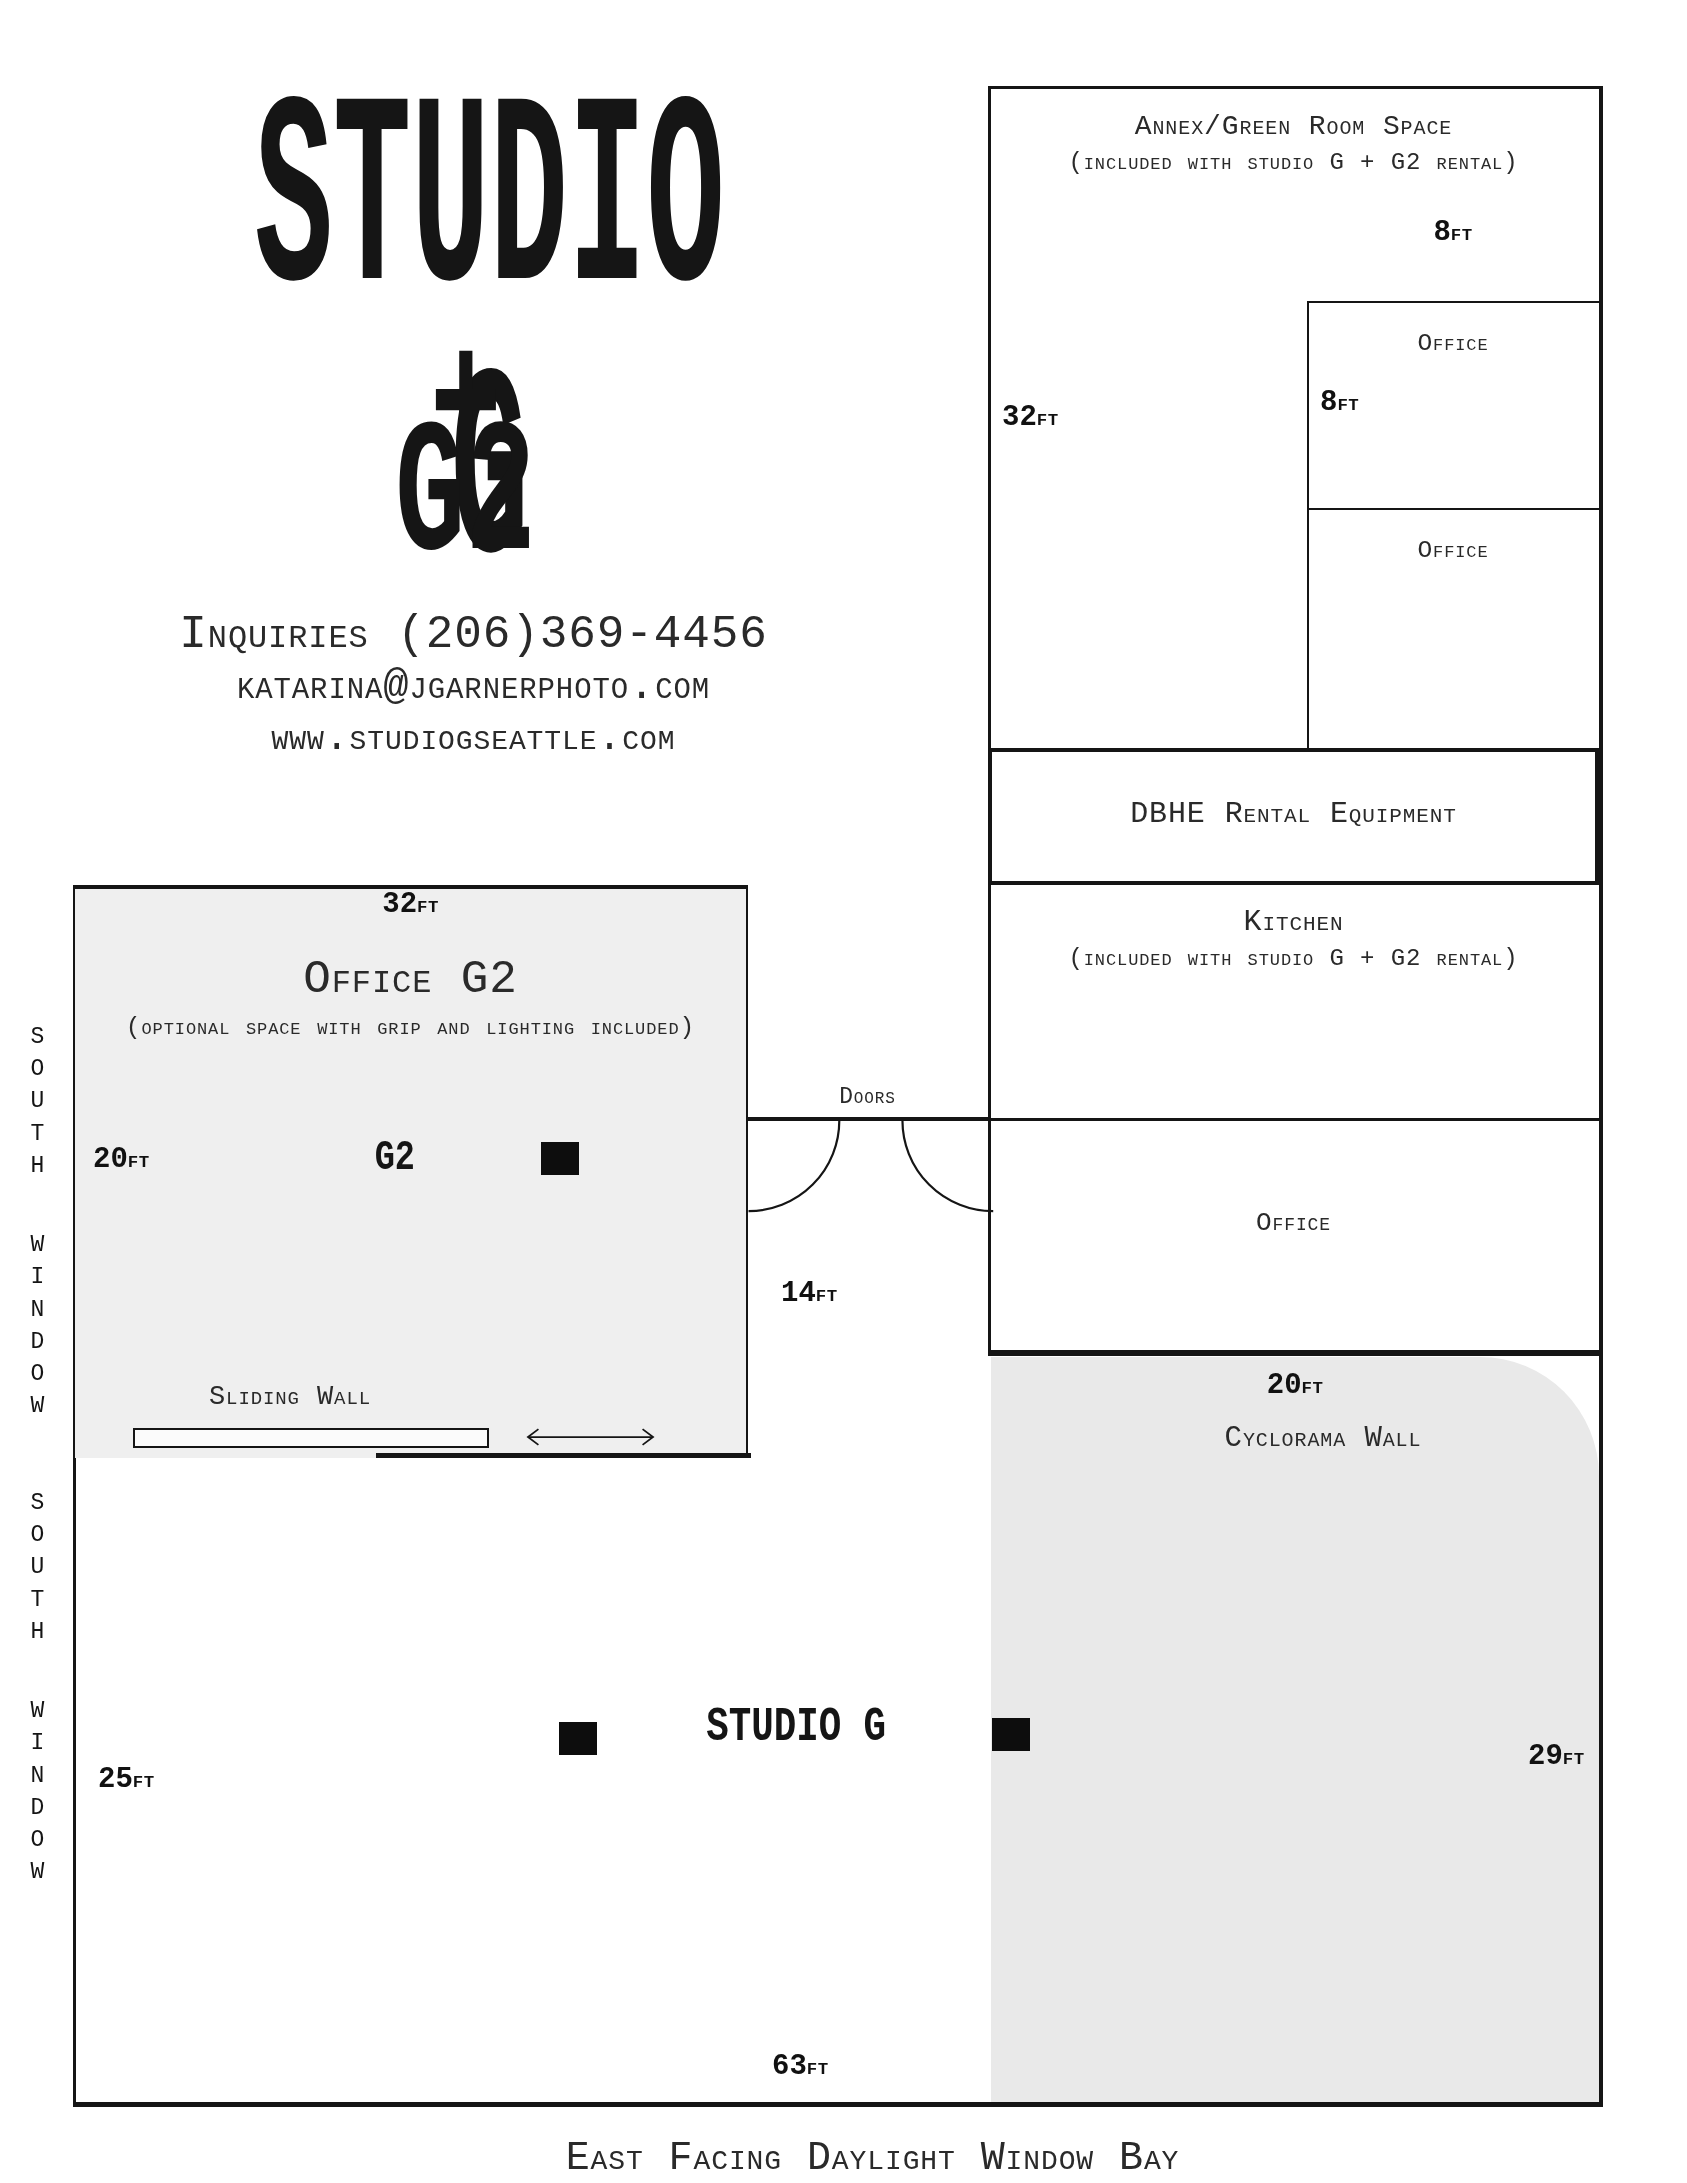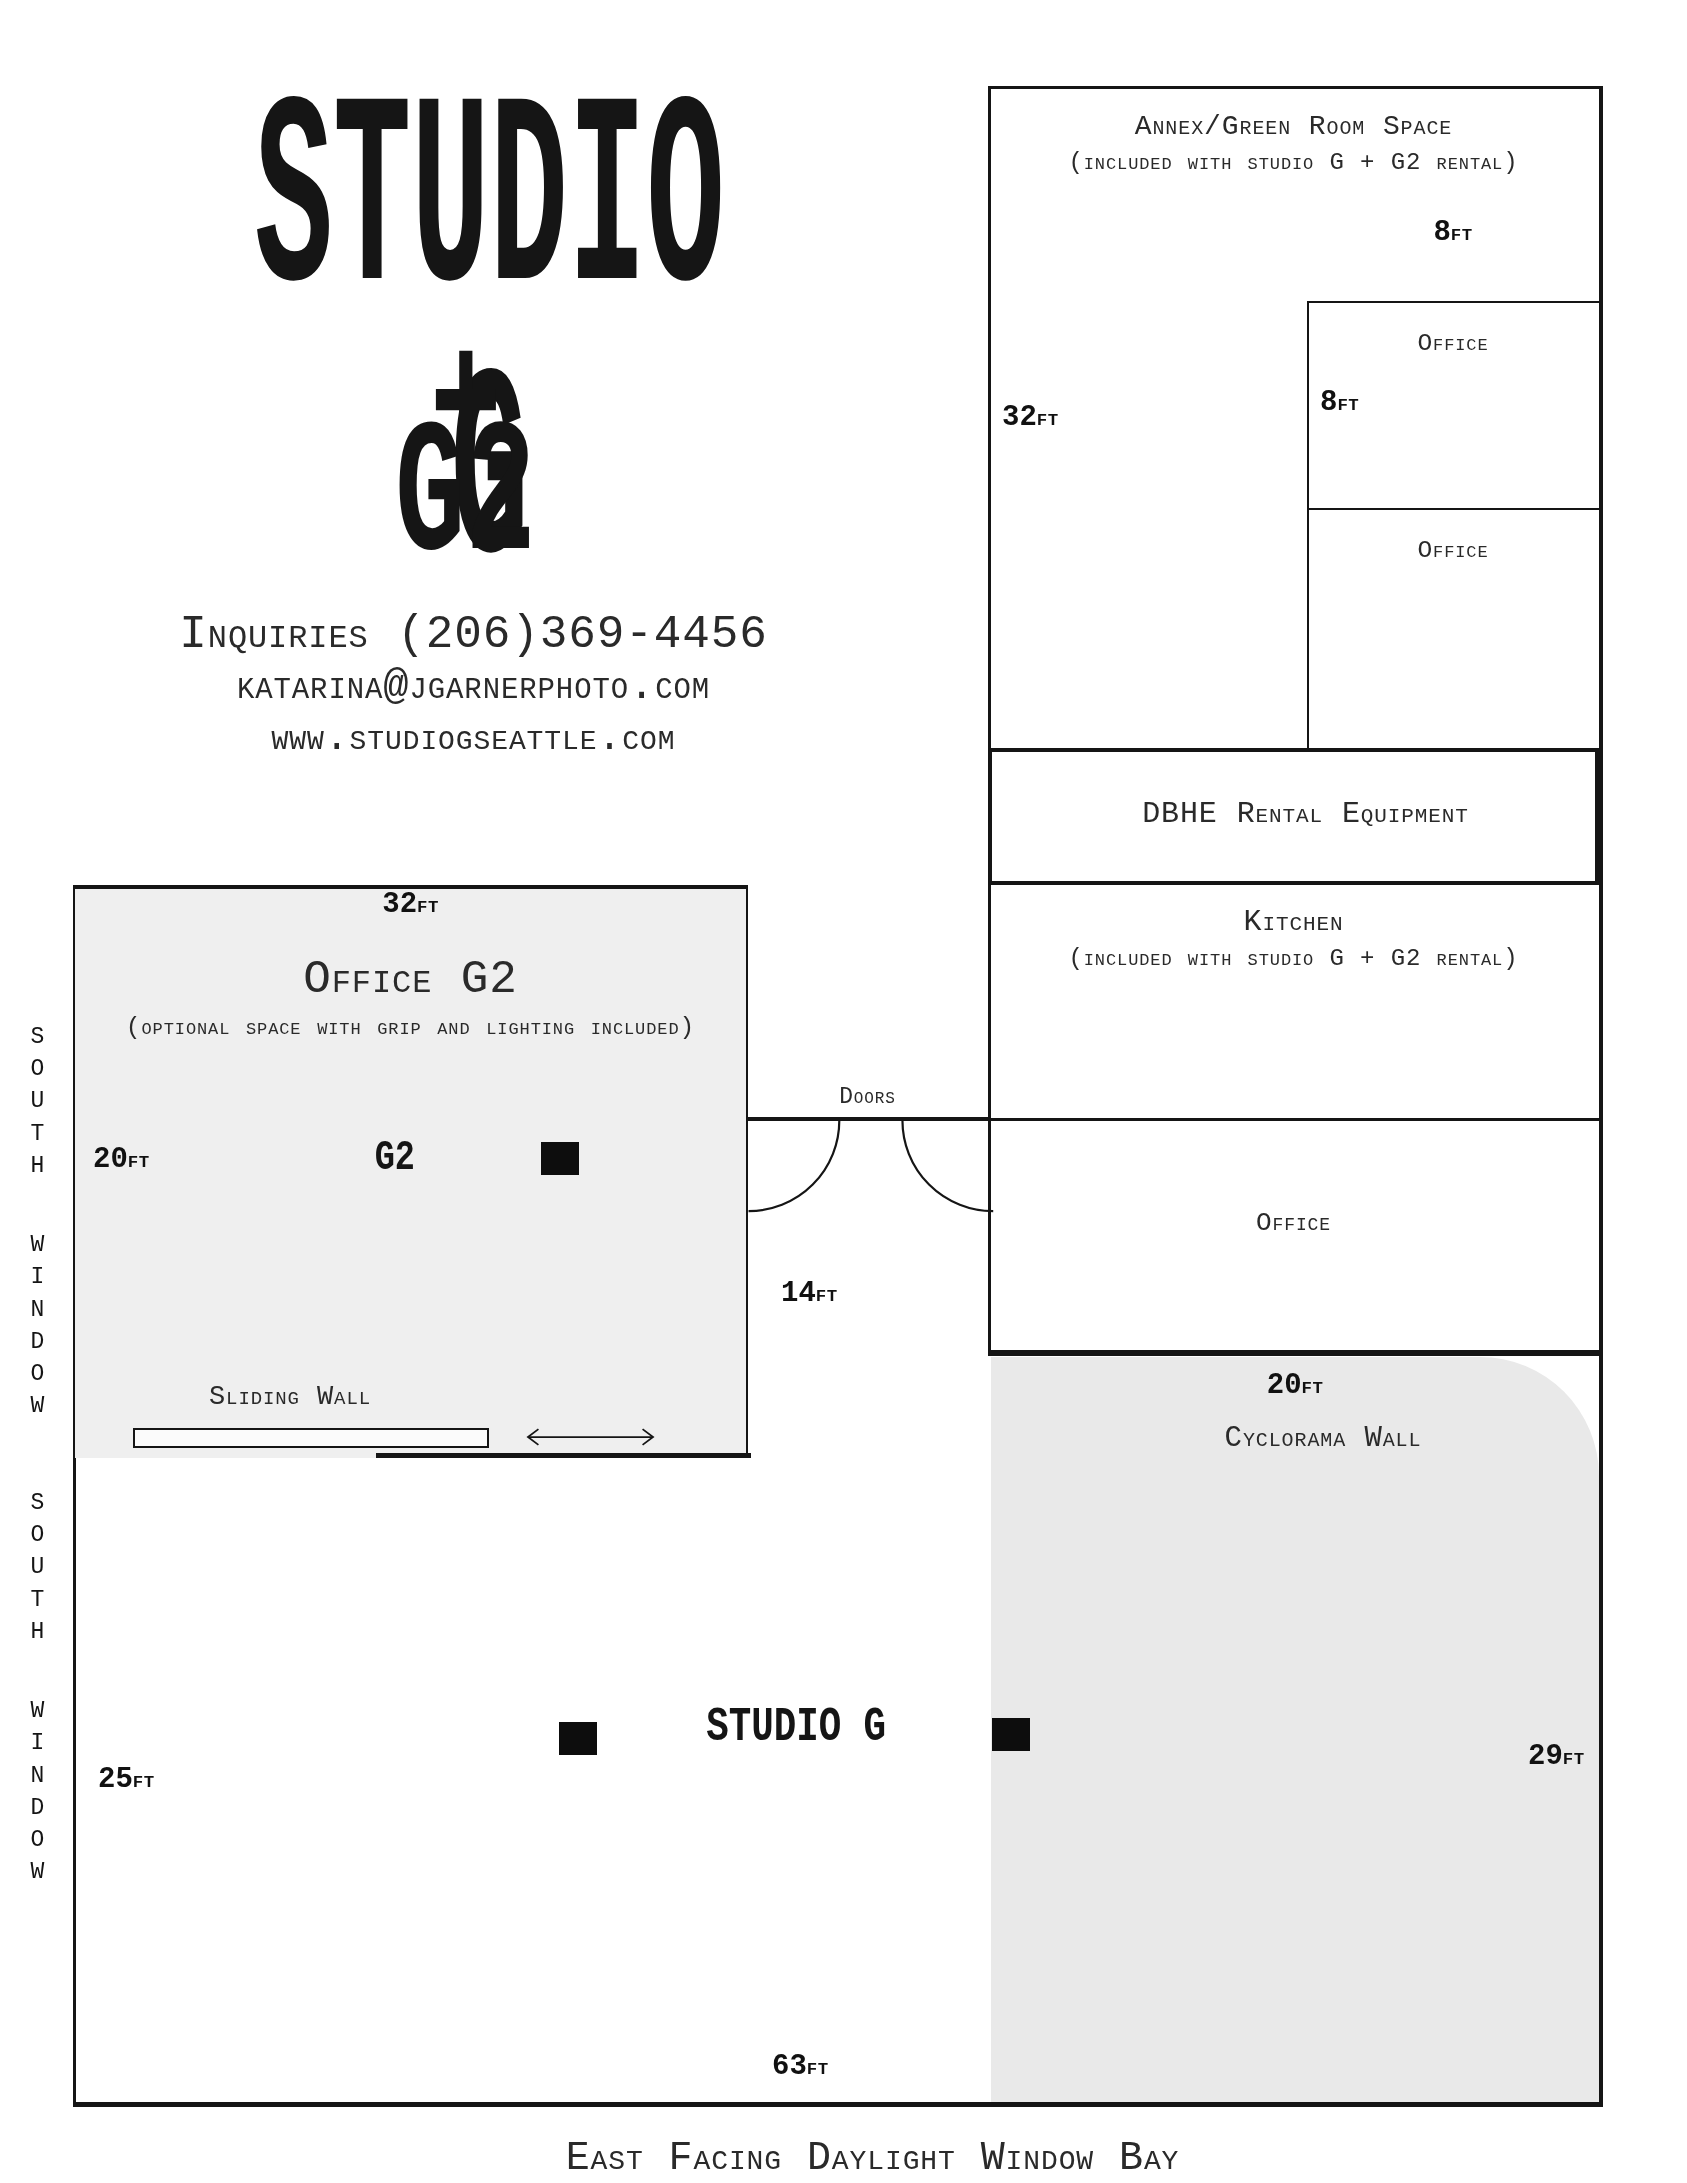--- a/index.html
+++ b/index.html
@@ -88,21 +88,21 @@
 
   <div class="abs ctr dim" style="left:1307px;top:216px;width:292px;">
     <span>8</span><span class="u">FT</span>
   </div>
   <div class="abs ctr thin" style="left:1307px;top:330px;width:292px;font-size:24.6px;">Office</div>
   <div class="abs dim" style="left:1320px;top:386px;">
     <span>8</span><span class="u">FT</span>
   </div>
   <div class="abs ctr thin" style="left:1307px;top:537px;width:292px;font-size:24.6px;">Office</div>
 
-  <div class="abs ctr thin" style="left:988px;top:797px;width:611px;font-size:30px;padding-left:12px;">DBHE Rental Equipment</div>
+  <div class="abs ctr thin" style="left:988px;top:797px;width:611px;font-size:30px;">DBHE Rental Equipment</div>
   <div class="abs ctr thin" style="left:988px;top:905px;width:611px;font-size:30px;">Kitchen</div>
   <div class="abs ctr thin" style="left:988px;top:945px;width:611px;font-size:24px;">(included with studio G + G2 rental)</div>
 
   <div class="abs ctr thin" style="left:748px;top:1084px;width:239px;font-size:23px;">Doors</div>
   <div class="abs dim" style="left:755px;top:1277px;margin-left:26px;">
     <span>14</span><span class="u">FT</span>
   </div>
   <div class="abs ctr thin" style="left:988px;top:1208px;width:611px;font-size:26px;">Office</div>
 
   <div class="abs ctr dim" style="left:73px;top:888px;width:675px;">

